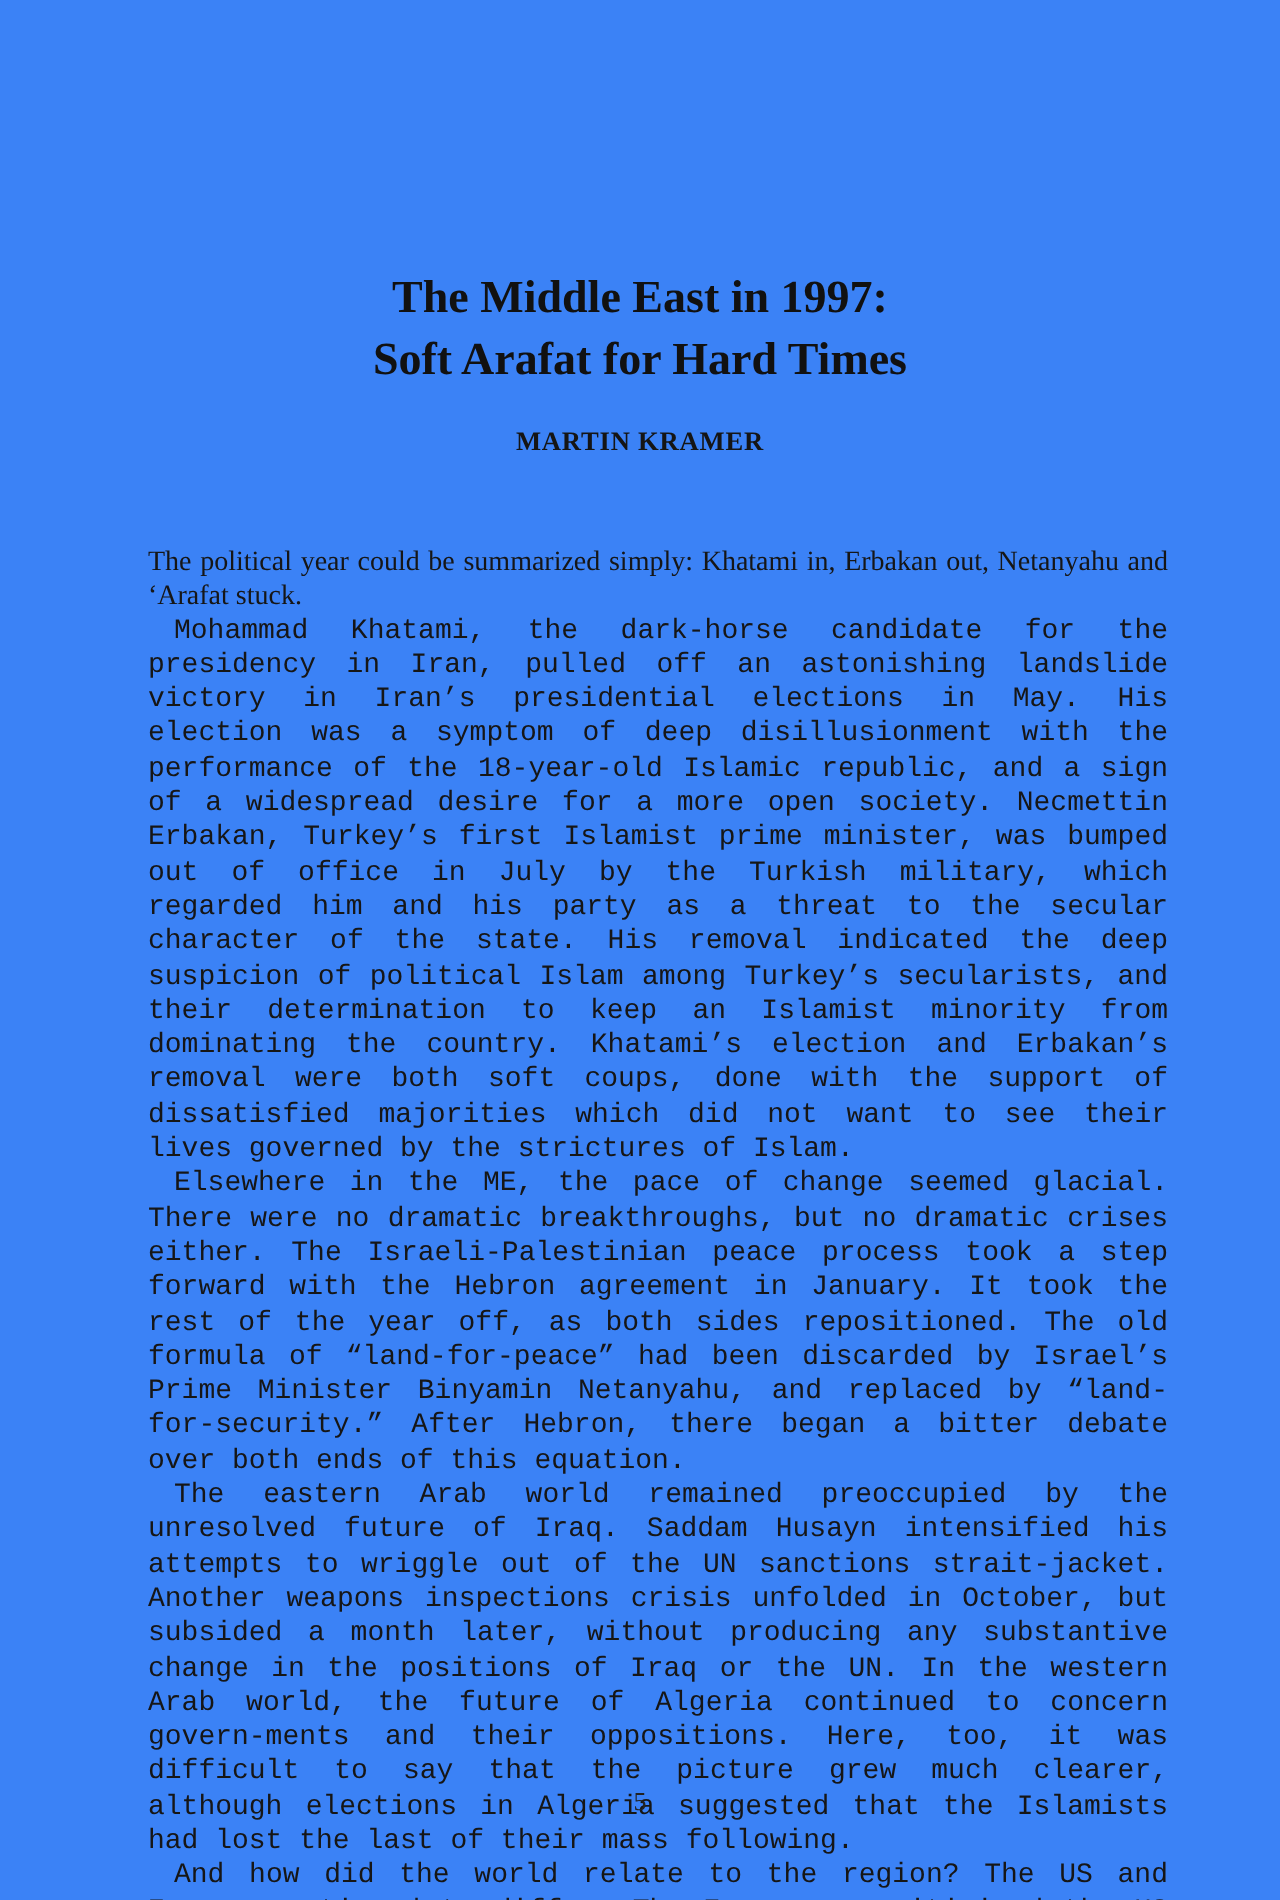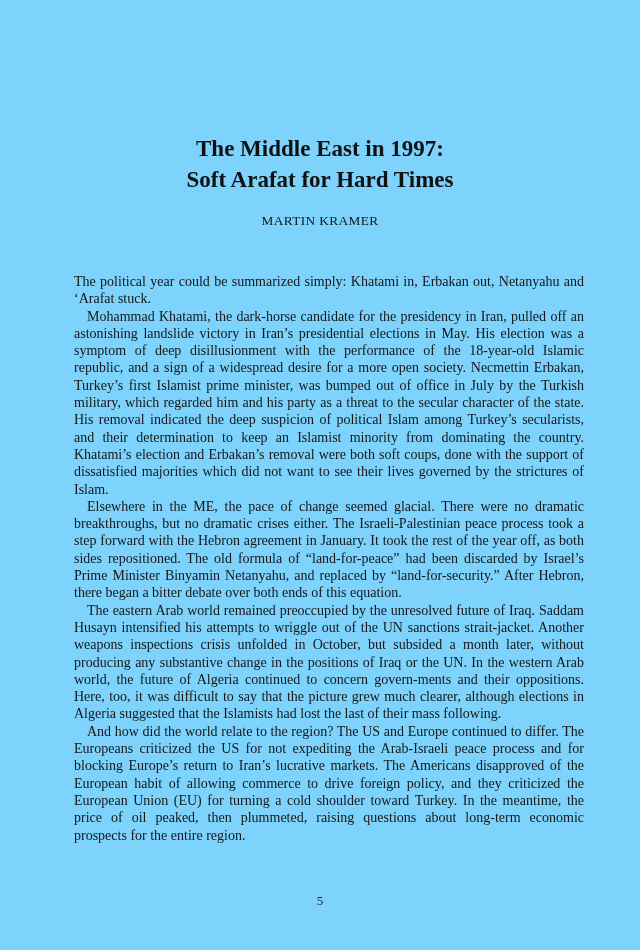--- a/index.html
+++ b/index.html
@@ -1,35 +1,35 @@
 <!DOCTYPE html>
 <html><head>
 <meta charset="utf-8">
 <style>
   html, body { margin: 0; padding: 0; background: #ffffff; }
   body { width: 640px; height: 950px; position: relative; overflow: hidden; color: #141414; }
-  .page { position: absolute; left: 0; top: 0; width: 640px; height: 950px; background: #7dd3fc; }
+  .page { position: absolute; left: 0; top: 0; width: 640px; height: 950px; background: #3b82f6; }
   .title {
     position: absolute; left: 0; width: 640px; top: 133px; text-align: center;
     font-family: "Liberation Serif", serif; font-weight: bold; font-size: 23px; line-height: 31px;
     color: #111;
   }
   .title div { white-space: nowrap; }
   .author {
     position: absolute; left: 0; width: 640px; top: 213px; text-align: center;
-    font-family: "Liberation Serif", serif; font-weight: normal; font-size: 13.3px; letter-spacing: 0.4px;
+    font-family: "Liberation Serif", serif; font-weight: bold; font-size: 13.3px; letter-spacing: 0.4px;
     color: #151515;
   }
   .body {
     position: absolute; left: 74px; width: 510px; top: 273px;
     font-family: "Liberation Serif", serif; font-size: 14px; line-height: 17.3px;
     text-align: justify; color: #161616;
   }
   .body p { margin: 0; text-indent: 0; }
-  .body p.indent { text-indent: 13px; }
+  .body p.indent { text-indent: 13px; font-family: Liberation Mono, monospace; }
   .pagenum {
     position: absolute; left: 0; width: 640px; top: 893px; text-align: center;
     font-family: "Liberation Serif", serif; font-size: 13px; color: #222;
   }
 </style>
 </head>
 <body>
 
 <div class="page">
   <div class="title">

